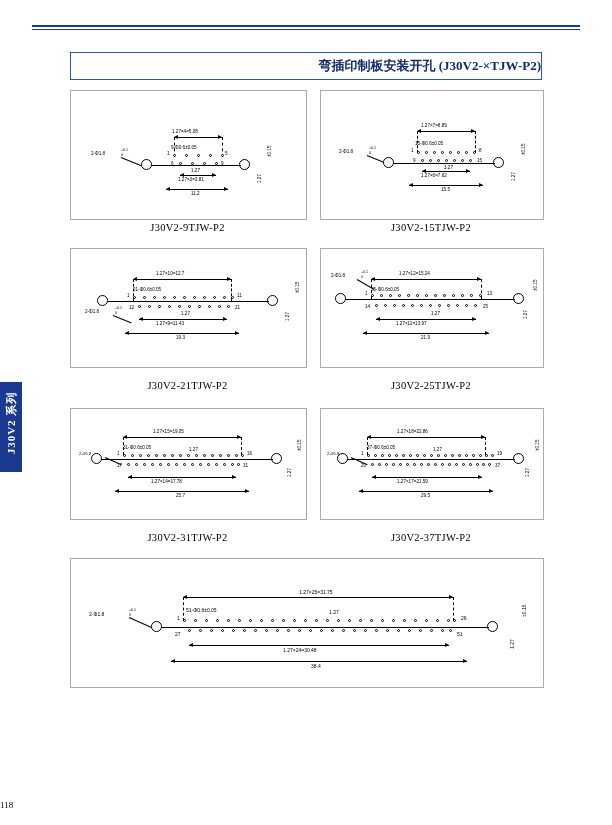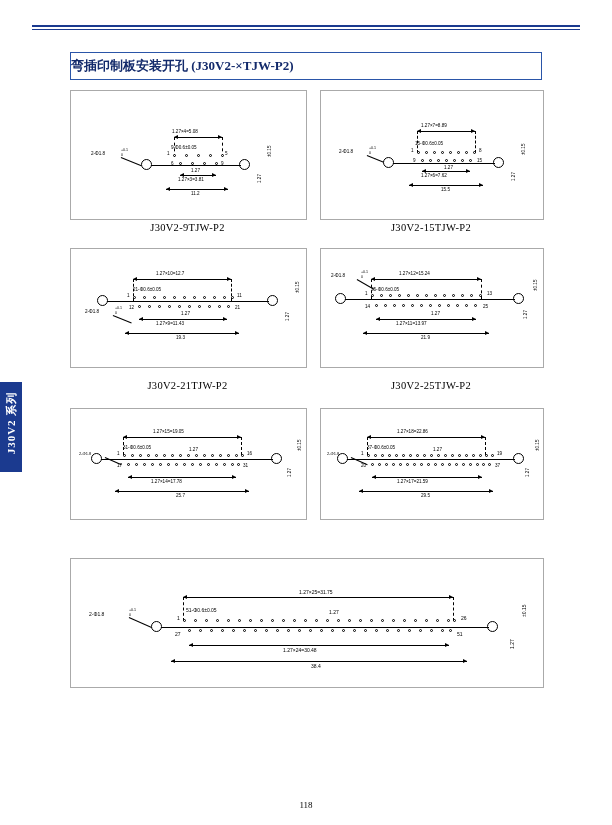--- a/index.html
+++ b/index.html
@@ -49,21 +49,21 @@
     position:absolute;left:32px;top:21px;font-size:5.2px;color:#0f5fae;
     font-family:"Liberation Sans", sans-serif;letter-spacing:0.2px;
   }
   
   .subtitle-bar{
     position:absolute;left:70px;top:52px;width:470px;height:26px;
     border:1px solid #2a55a8;background:#ffffff;
   }
   .subtitle-bar span{
     position:absolute;left:0;top:0;width:470px;height:26px;line-height:26px;
-    text-align:left;font-size:13px;font-weight:bold;color:#132a6b;
+    text-align:right;font-size:13px;font-weight:bold;color:#132a6b;
     font-family:"Liberation Serif", serif;
   }
   
   .side-tab{
     position:absolute;left:0px;top:382px;width:22px;height:90px;
     background:#1b3a8f;
   }
   .side-tab span{
     display:block;
     transform:rotate(-90deg);
@@ -110,21 +110,21 @@
     background:#fff;box-sizing:border-box;
   }
   .leader{position:absolute;background:#000;height:0.8px;transform-origin:left center;}
   .vdash{
     position:absolute;width:0;border-left:0.7px dashed #000;
   }
   .arrowL,.arrowR{position:absolute;width:0;height:0;}
   .arrowL{border-top:2px solid transparent;border-bottom:2px solid transparent;border-right:4px solid #000;}
   .arrowR{border-top:2px solid transparent;border-bottom:2px solid transparent;border-left:4px solid #000;}
   .pagenum{
-    position:absolute;left:0;top:800px;width:612px;text-align:center;
+    position:absolute;left:0;top:800px;width:612px;text-align:left;
     font-size:9px;color:#000;font-family:"Liberation Serif", serif;
   }
 </style>
 </head>
 <body>
 
 <div class="page">
 
   <div class="header">
     <div class="hdr-rule1"></div>
@@ -456,20 +456,21 @@
     <div class="lbl" style="left:118px;top:38px;">1.27</div>
 
     <div class="dim" style="left:44px;top:82px;width:134px;"></div>
     <div class="arrowL" style="left:44px;top:80px;"></div>
     <div class="arrowR" style="left:174px;top:80px;"></div>
     <div class="lbl" style="left:105px;top:84px;">25.7</div>
 
     <div class="lbl-v" style="left:226px;top:42px;">±0.15</div>
     <div class="lbl-v" style="left:216px;top:68px;">1.27</div>
   </div>
+  <div class="cap" style="left:70px;top:532px;width:235px;">J30V2-31TJW-P2</div>
 
   <div class="fig" style="left:320px;top:408px;width:222px;height:110px;">
     <div class="lbl" style="left:6px;top:42px;font-size:4px;">2-Φ1.8</div>
     <div class="leader" style="left:30px;top:48px;width:18px;transform:rotate(24deg);"></div>
     <div class="bighole" style="left:16px;top:44px;"></div>
     <div class="bighole" style="left:192px;top:44px;"></div>
     <div class="dl" style="left:26px;top:49.5px;width:168px;height:0.7px;"></div>
 
     <div class="dim" style="left:46px;top:28px;width:118px;"></div>
     <div class="arrowL" style="left:46px;top:26px;"></div>
@@ -535,20 +536,21 @@
     <div class="lbl" style="left:112px;top:38px;">1.27</div>
 
     <div class="dim" style="left:38px;top:82px;width:134px;"></div>
     <div class="arrowL" style="left:38px;top:80px;"></div>
     <div class="arrowR" style="left:168px;top:80px;"></div>
     <div class="lbl" style="left:100px;top:84px;">29.5</div>
 
     <div class="lbl-v" style="left:214px;top:42px;">±0.15</div>
     <div class="lbl-v" style="left:204px;top:68px;">1.27</div>
   </div>
+  <div class="cap" style="left:320px;top:532px;width:222px;">J30V2-37TJW-P2</div>
 
   <div class="fig" style="left:70px;top:558px;width:472px;height:128px;">
     <div class="lbl" style="left:18px;top:52px;font-size:5px;">2-Φ1.8</div>
     <div class="lbl" style="left:58px;top:49px;font-size:3.6px;">+0.1</div>
     <div class="lbl" style="left:58px;top:54px;font-size:3.6px;">0</div>
     <div class="leader" style="left:58px;top:58px;width:26px;transform:rotate(24deg);"></div>
     <div class="bighole" style="left:80px;top:62px;"></div>
     <div class="bighole" style="left:416px;top:62px;"></div>
     <div class="dl" style="left:90px;top:67.5px;width:328px;height:0.7px;"></div>
 

